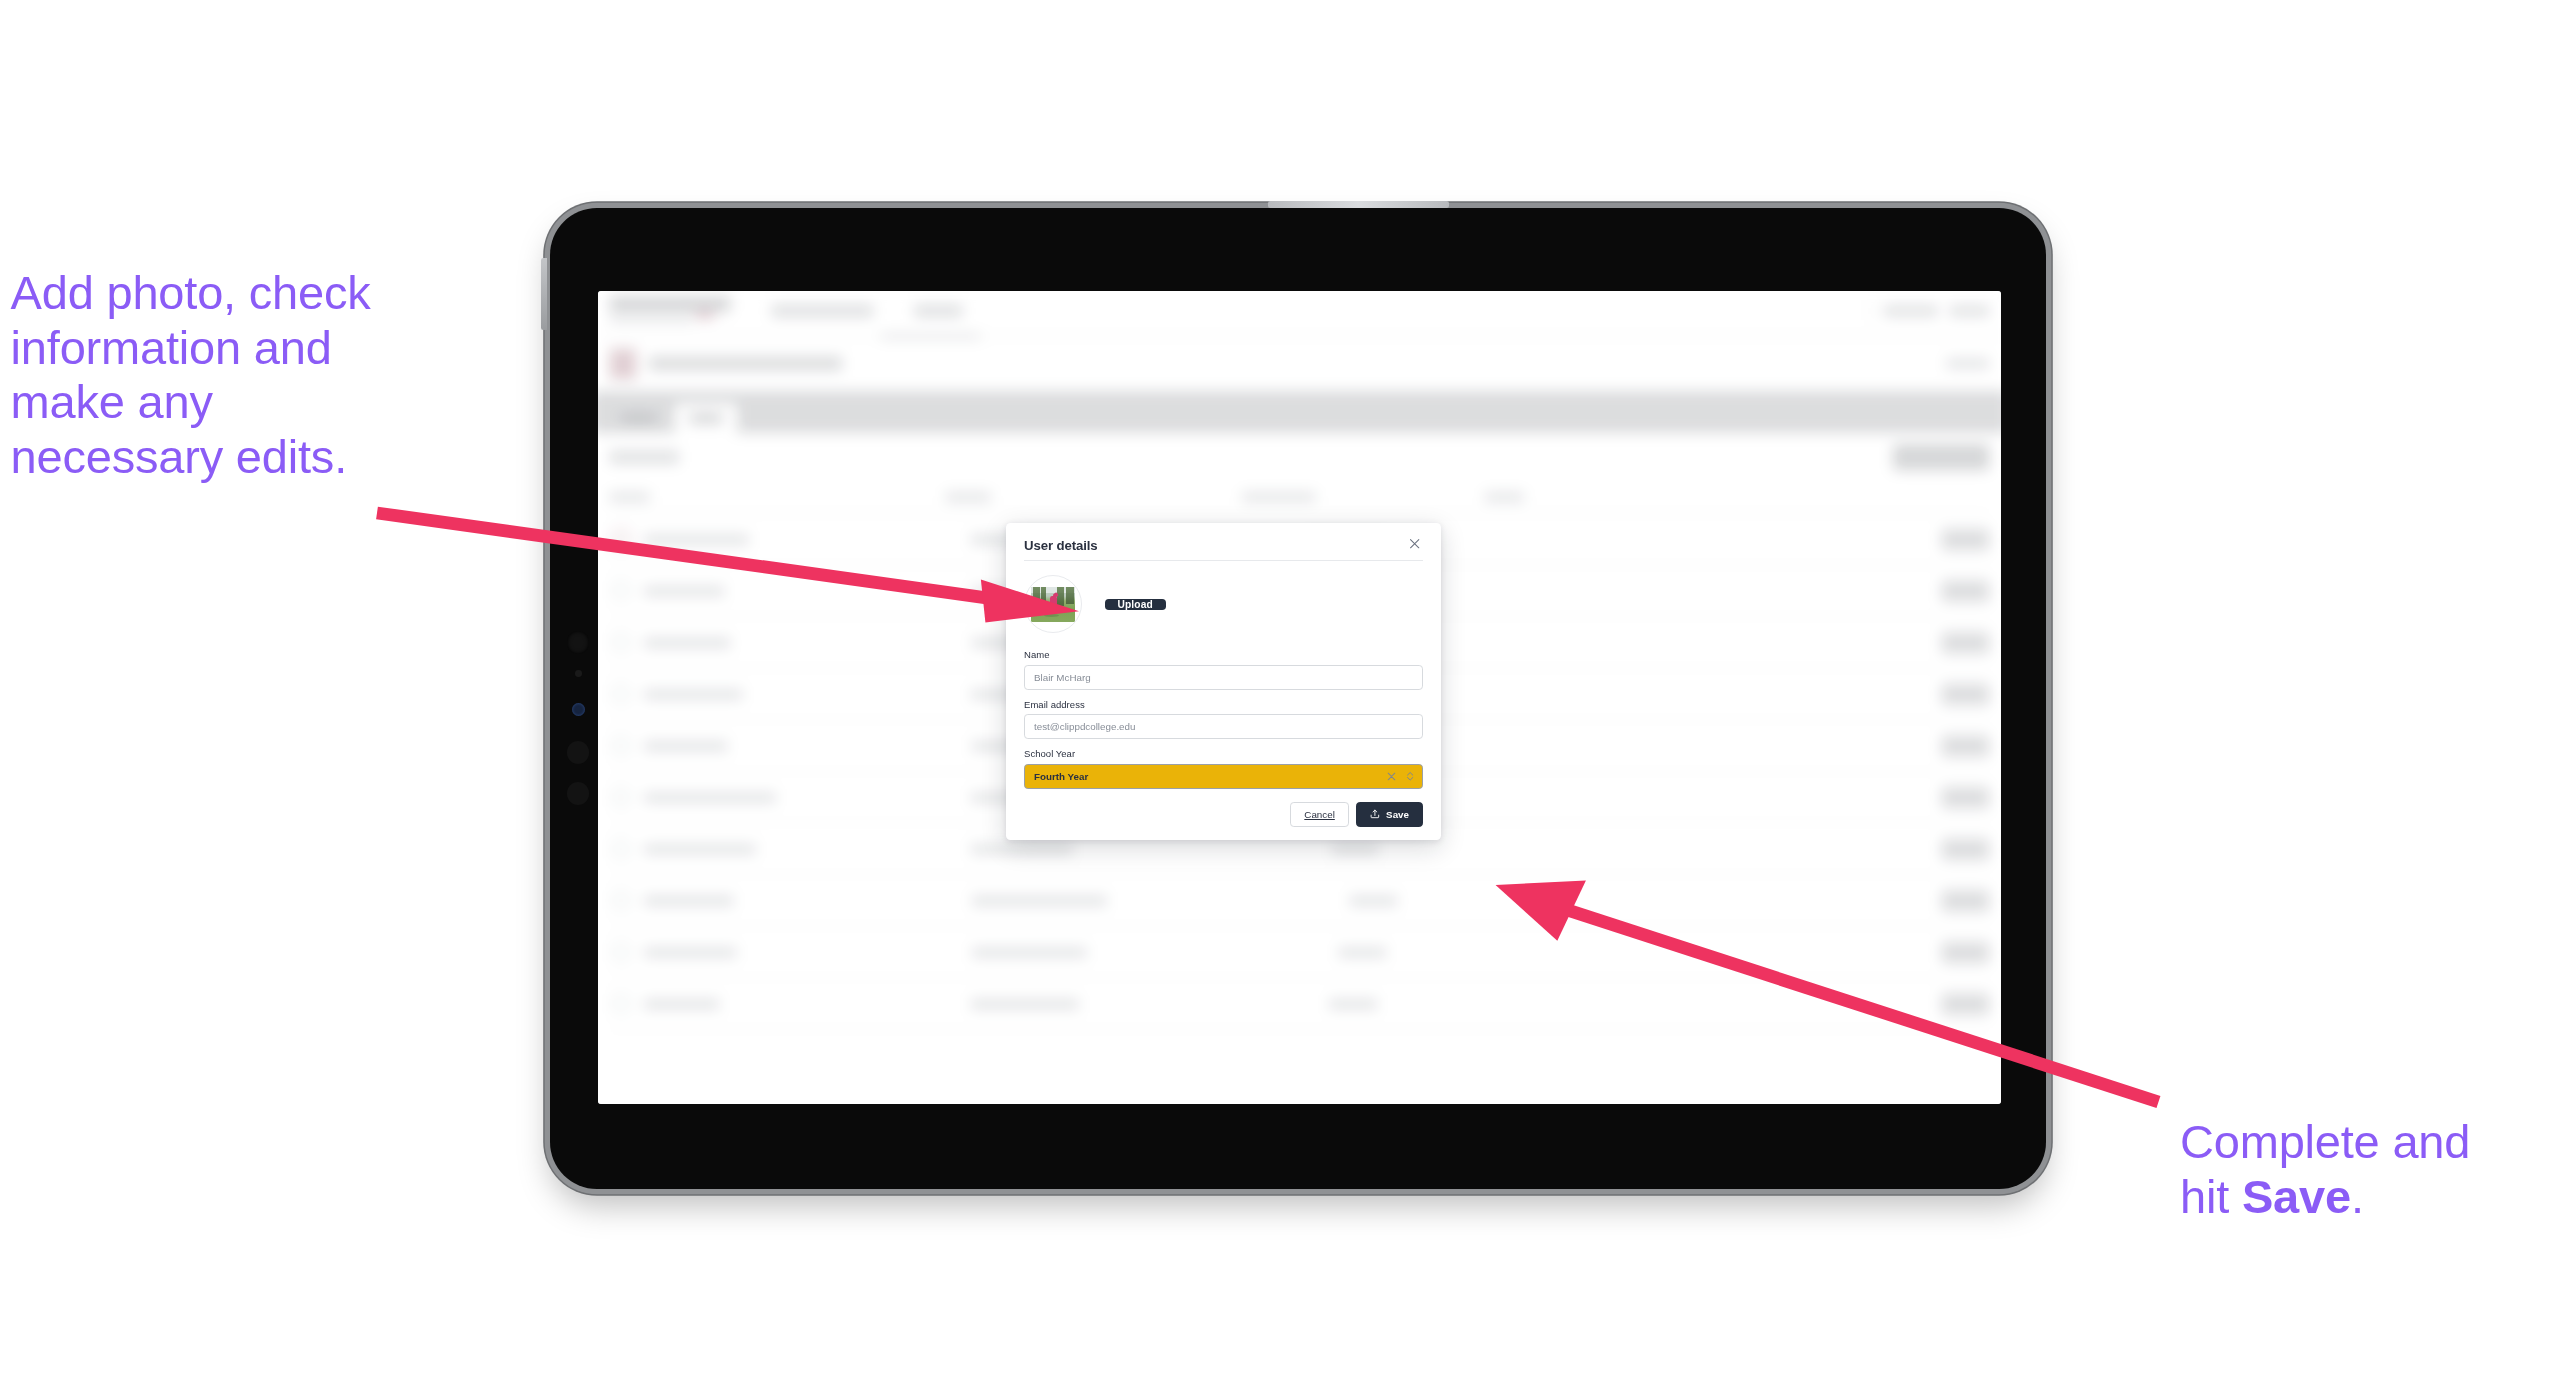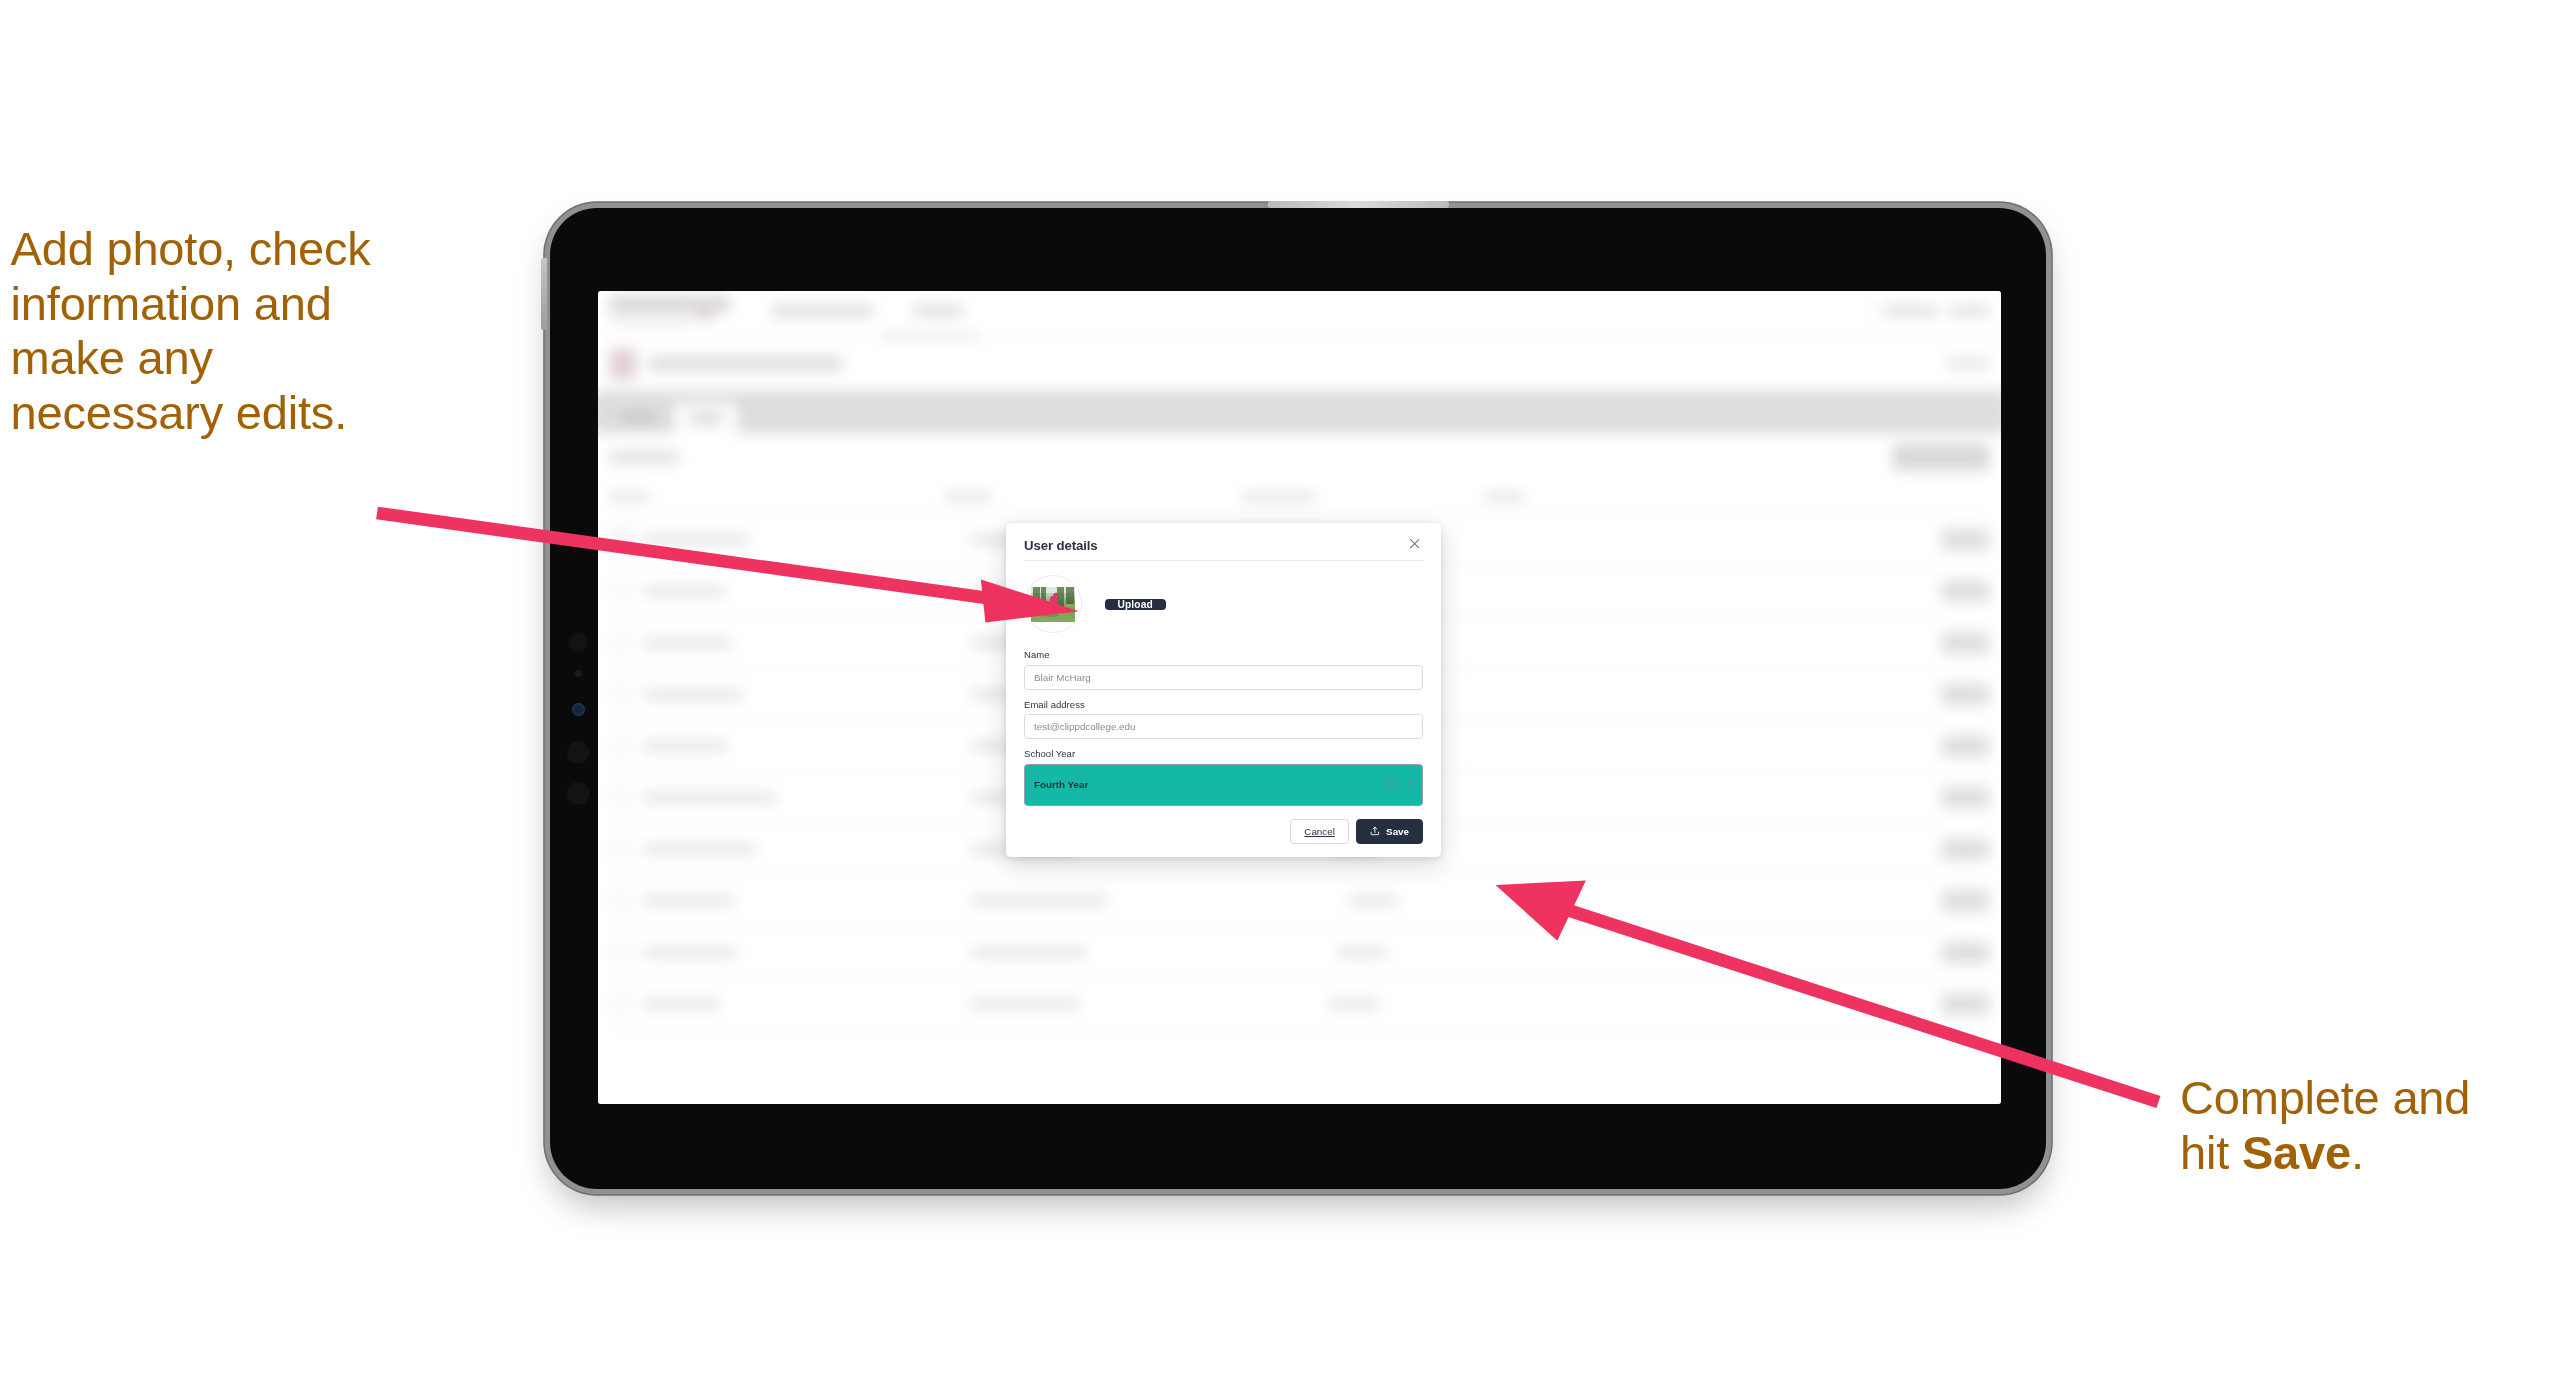--- a/index.html
+++ b/index.html
@@ -7,26 +7,27 @@
     width: 2576px; height: 1386px;
     background: #ffffff;
     font-family: "Liberation Sans", "DejaVu Sans", sans-serif;
     overflow: hidden;
   }
   #stage { position: relative; width: 2576px; height: 1386px; background:#fff; }
 
   
   .annot {
     position: absolute;
-    color: #a16207;
+    color: #8b5cf6;
     font-size: 47px;
     line-height: 1.16;
     letter-spacing: -0.2px;
     font-weight: 400;
     white-space: pre-line;
+    margin-top: 44px;
   }
   #annot-left  { left: 10.6px;  top: 222px;  width: 498px; }
   #annot-right { left: 2180px; top: 1071px; width: 385px; }
   .annot b { font-weight: 700; }
 
   
   .arrow-svg { position: absolute; overflow: visible; pointer-events: none; }
   #arrow-left  { left: 377px; top: 513px;  width: 702px; height: 151px; }
   #arrow-right { left: 1495px; top: 876px; width: 664px; height: 226px; }
 
@@ -191,23 +192,23 @@
     margin-bottom: 4.5px; display:block; letter-spacing:0.04px;
   }
   .field-input {
     width: 100%; height: 25px;
     border: 0.8px solid #d7dade; border-radius: 3.8px;
     background: #fff; padding: 0 9px;
     font-size: 9.8px; color: #878d97; font-family: inherit;
     display:flex; align-items:center;
   }
   .select-wrap {
-    width: 100%; height: 42px;
+    width: 100%; height: 25px;
     border: 0.8px solid #9aa0a8; border-radius: 3.8px;
-    background: #14b8a6; padding: 0 7.5px 0 9px;
+    background: #eab308; padding: 0 7.5px 0 9px;
     display:flex; align-items:center;
   }
   .select-value { font-size: 9.8px; color: #2b3140; font-weight: 600; flex:1; }
   .select-icons { display:flex; align-items:center; gap: 9.8px; color:#80868f; }
   .select-icons svg { display:block; }
 
   .modal-actions { display:flex; justify-content:flex-end; gap: 7.5px; margin-top: 13px; }
   .btn-cancel {
     background:#fff; border:0.8px solid #d7dade; border-radius:3.8px;
     font-size:9.8px; color:#2b3140; padding: 6px 13px; cursor:pointer; font-family:inherit;text-decoration:underline;

